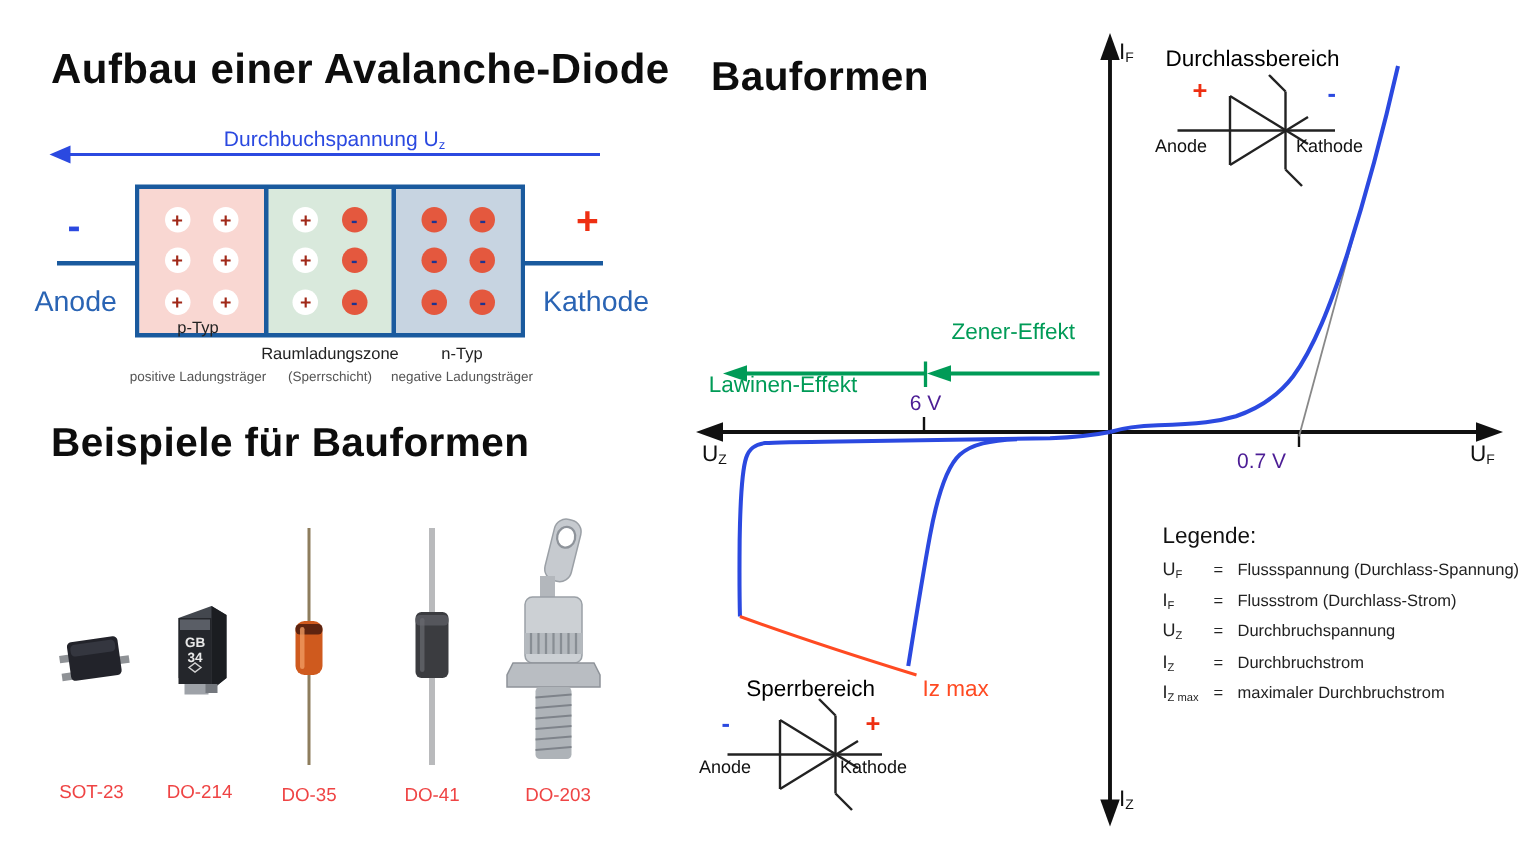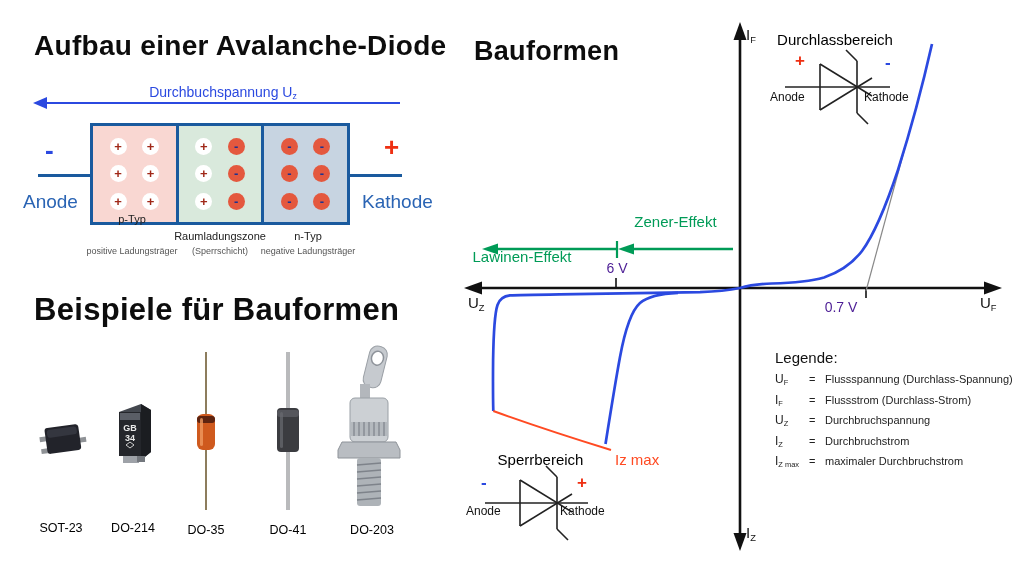--- a/index.html
+++ b/index.html
@@ -28,21 +28,21 @@
        justify-content:center;font-weight:bold;font-size:13px;line-height:1;}
   .chg.plus{background:#ffffff;color:#a02818;}
   .chg.minus{background:#e4583e;color:#1d3390;}
   .wire{height:3px;background:var(--steel);top:174px;width:52px;}
   .pol{font-weight:bold;font-size:26px;line-height:1;}
   .node-label{font-size:19px;color:var(--textblue);}
   .reg-label{font-size:11px;color:#222;transform:translateX(-50%);white-space:nowrap;}
   .reg-sub{font-size:9px;color:#555;transform:translateX(-50%);white-space:nowrap;}
 
   
-  .pkg-label{font-size:12.5px;color:#000000;transform:translateX(-50%);white-space:nowrap;}
+  .pkg-label{font-size:12.5px;color:#ef4444;transform:translateX(-50%);white-space:nowrap;}
 
   
   .axis-lab{font-size:15px;color:#111;}
   .green-lab{font-size:15px;color:var(--green);font-weight:500;}
   .tick-lab{font-size:14px;color:#4c1d95;}
   .sym-lab{font-size:12px;color:#111;}
   .pm{font-size:17px;font-weight:bold;line-height:1;}
   .red{color:var(--red);} .blue{color:var(--blue);}
   .region-lab{font-size:15px;color:#000000;}
   .izmax-lab{font-size:15px;color:var(--orange);}
@@ -101,21 +101,21 @@
     </div>
   </div>
 
   <div class="abs reg-label" style="left:132px;top:213px;">p-Typ</div>
   <div class="abs reg-label" style="left:220px;top:230px;">Raumladungszone</div>
   <div class="abs reg-label" style="left:308px;top:230px;">n-Typ</div>
   <div class="abs reg-sub" style="left:132px;top:246px;">positive Ladungsträger</div>
   <div class="abs reg-sub" style="left:220px;top:246px;">(Sperrschicht)</div>
   <div class="abs reg-sub" style="left:308px;top:246px;">negative Ladungsträger</div>
 
-  <h2 class="abs title-main" style="left:34px;top:292px;font-size:31px;text-align:right;">Beispiele für Bauformen</h2>
+  <h2 class="abs title-main" style="left:34px;top:280px;font-size:27px;text-align:right;">Beispiele für Bauformen</h2>
 
   <svg class="abs" style="left:36px;top:414px;" width="54" height="48">
     <g transform="rotate(-8 27 26)">
       <rect x="4" y="20" width="8" height="5" fill="#8f9296"></rect>
       <rect x="4" y="32" width="8" height="5" fill="#8f9296"></rect>
       <rect x="42" y="26" width="8" height="5" fill="#8f9296"></rect>
       <rect x="10" y="12" width="34" height="26" rx="3" fill="#22232a"></rect>
       <rect x="12" y="14" width="30" height="8" rx="3" fill="#34363f"></rect>
     </g>
   </svg>

